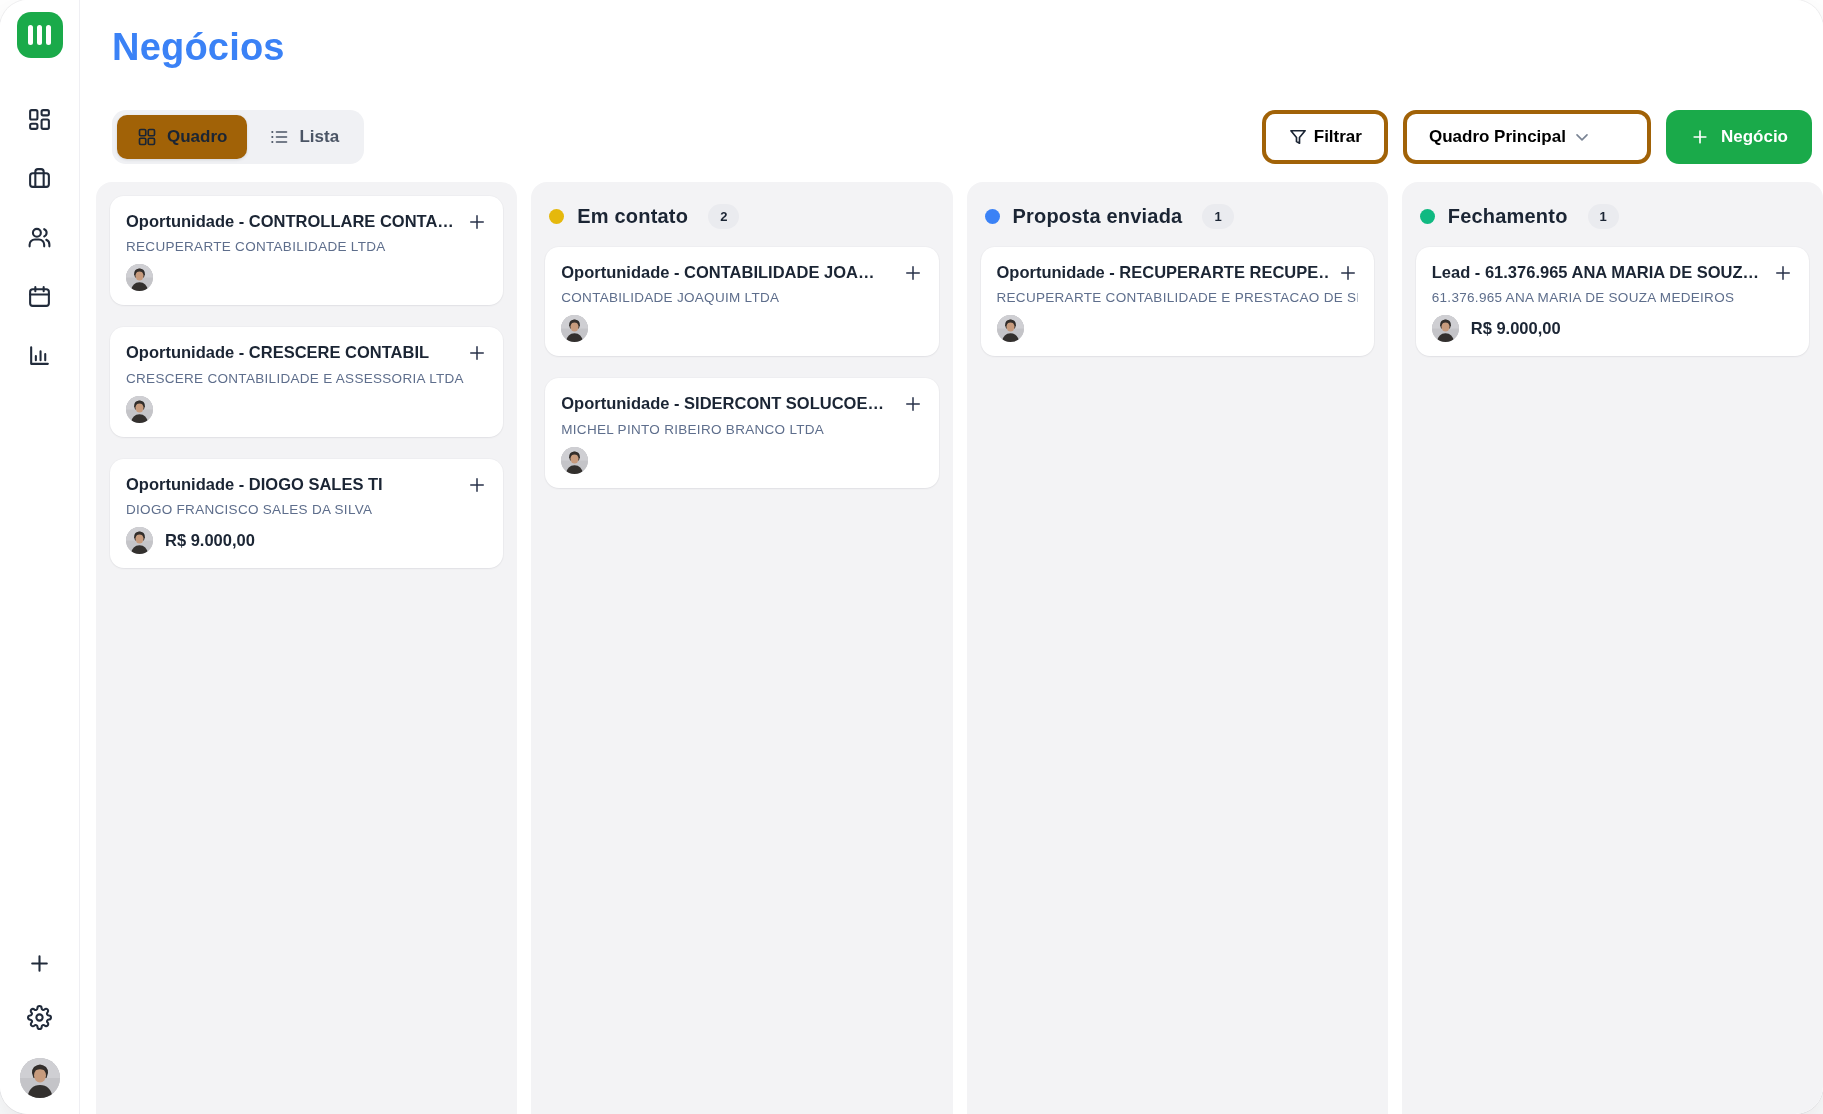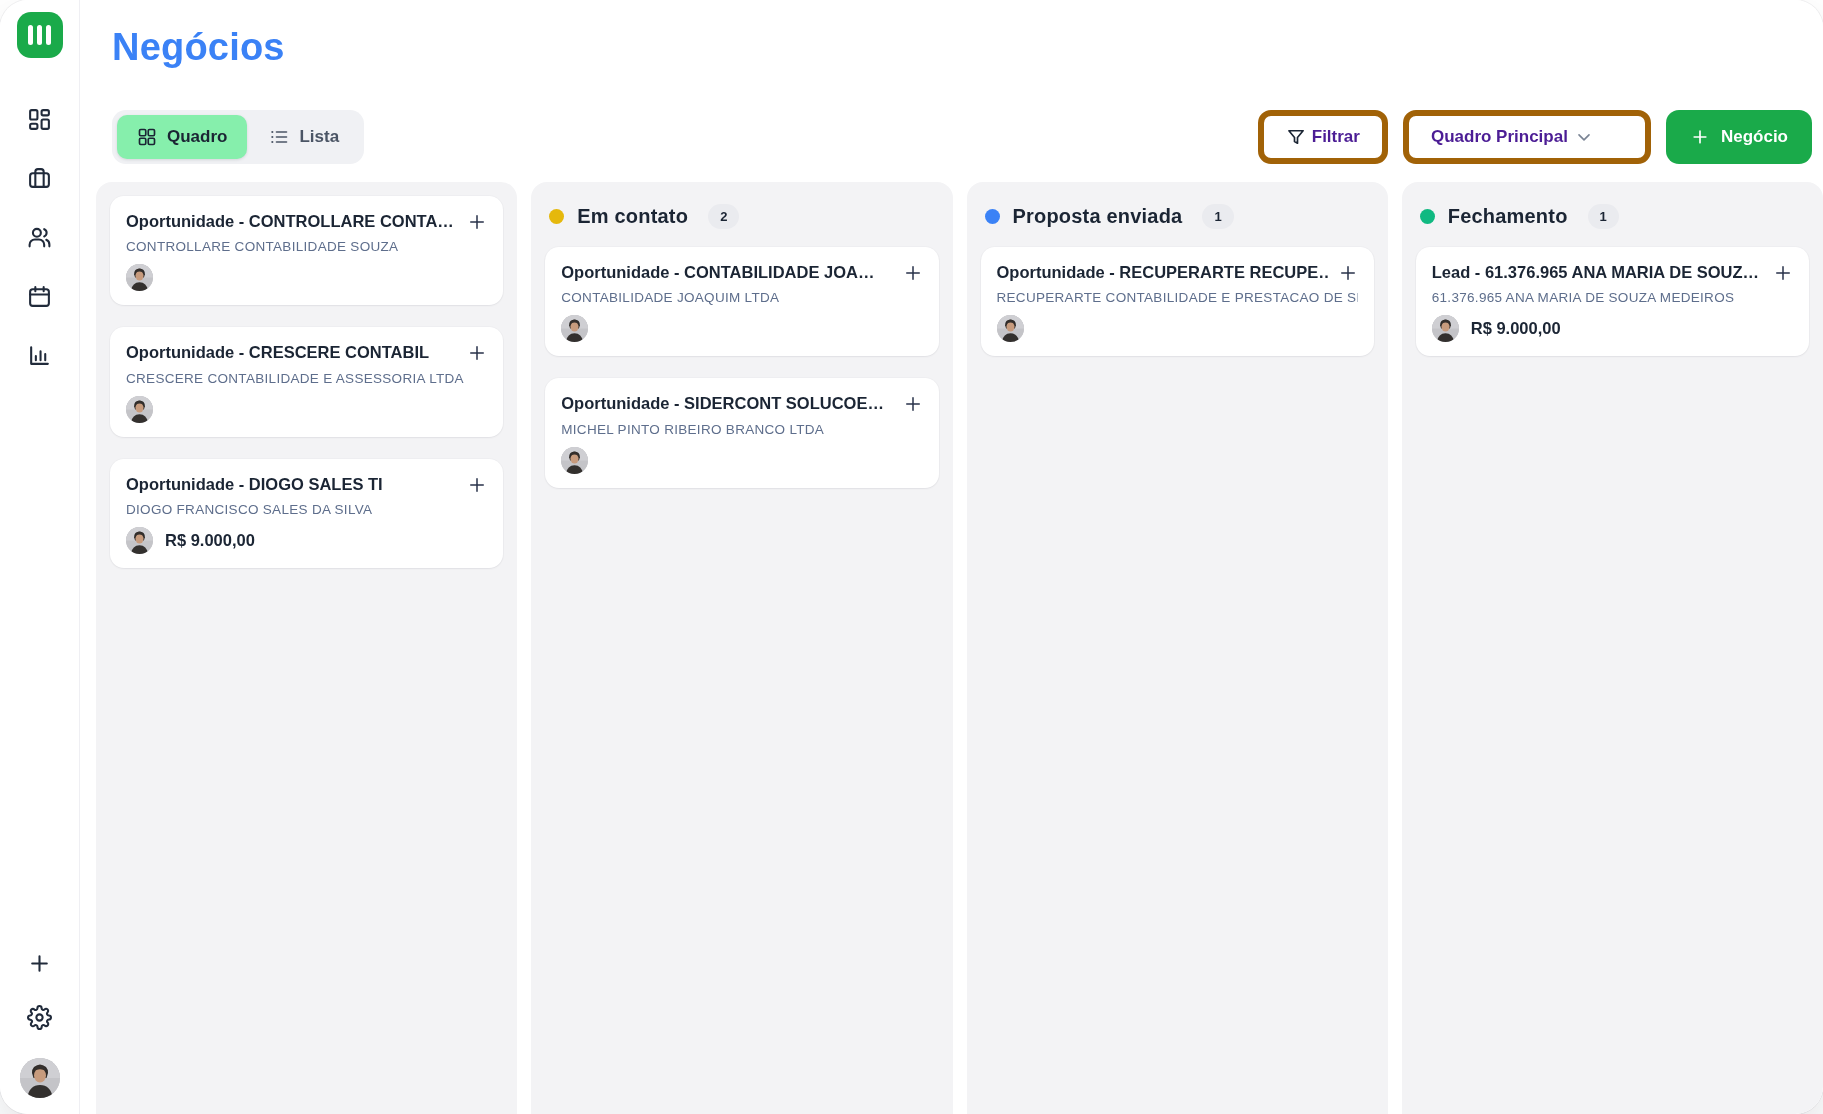--- a/index.html
+++ b/index.html
@@ -55,30 +55,30 @@
     background: #F0F1F4; border-radius: 14px; padding: 5px;
     display: flex; align-items: center; gap: 2px; height: 54px;
   }
   .seg-tab {
     display: flex; align-items: center; gap: 10px;
     padding: 10px 20px; border-radius: 10px;
     font-size: 17px; font-weight: 600; color: #4B5565;
     cursor: pointer; height: 44px;
   }
   .seg-tab svg { width: 20px; height: 20px; stroke: #4B5565; stroke-width: 2; fill: none; stroke-linecap: round; stroke-linejoin: round; }
-  .seg-tab.active { background: #86efac; color: #1B2534; box-shadow: 0 1px 3px rgba(16,24,40,.12); }
+  .seg-tab.active { background: #a16207; color: #1B2534; box-shadow: 0 1px 3px rgba(16,24,40,.12); }
   .seg-tab.active svg { stroke: #1B2534; }
   .toolbar-right { display: flex; align-items: center; gap: 15px; }
   .btn {
     display: flex; align-items: center; gap: 11px;
     height: 54px; border-radius: 13px; padding: 0 22px;
     font-size: 17px; font-weight: 600; cursor: pointer;
   }
   .btn svg { width: 20px; height: 20px; stroke-width: 2; fill: none; stroke-linecap: round; stroke-linejoin: round; }
-  .btn-outline { background: #fff; border: 6px solid #a16207; color: #4c1d95; gap: 6px; }
+  .btn-outline { background: #fff; border: 4px solid #a16207; color: #000000; gap: 6px; }
   .btn-outline svg { stroke: #1B2534; }
   .select-btn { width: 248px; }
   .select-btn .chev { stroke: #7A8494; }
   .btn-primary { background: var(--accent, #1AAA4A); color: #fff; border: none; padding: 0 24px; }
   .btn-primary svg { stroke: #fff; }
   
   .board {
     flex: 1; min-height: 0;
     display: flex; gap: 14px;
     margin-top: 18px; padding-left: 16px;
@@ -244,21 +244,21 @@
     <div>
   <article class="card">
     <div class="card-top">
       <div class="card-title">Oportunidade - CONTROLLARE CONTA…</div>
       <span class="card-plus">
         <svg viewBox="0 0 24 24">
                     <path d="M12 4.5v15M4.5 12h15"></path>
                   </svg>
       </span>
     </div>
-    <div class="card-subtitle">CONTROLLARE CONTABILIDADE SOUZA</div>
+    <div class="card-subtitle">RECUPERARTE CONTABILIDADE LTDA</div>
     <div class="card-footer">
       <span class="avatar sm">
         <svg viewBox="0 0 40 40">
           <rect width="40" height="40" fill="#c4c4c8"></rect>
           <rect width="40" height="20" fill="#cfcfd3"></rect>
           <path d="M12 15q0-8 8-8t8 8l-1.5 5h-13z" fill="#2e2a28"></path>
           <ellipse cx="20" cy="17.5" rx="6" ry="7" fill="#c79b7d"></ellipse>
           <path d="M13.5 13q2.5-6.5 6.5-6.5T26.5 13q-6.5-3.5-13 0z" fill="#342f2c"></path>
           <path d="M7 40q2.5-13 13-13t13 13z" fill="#33302e"></path>
         </svg>

